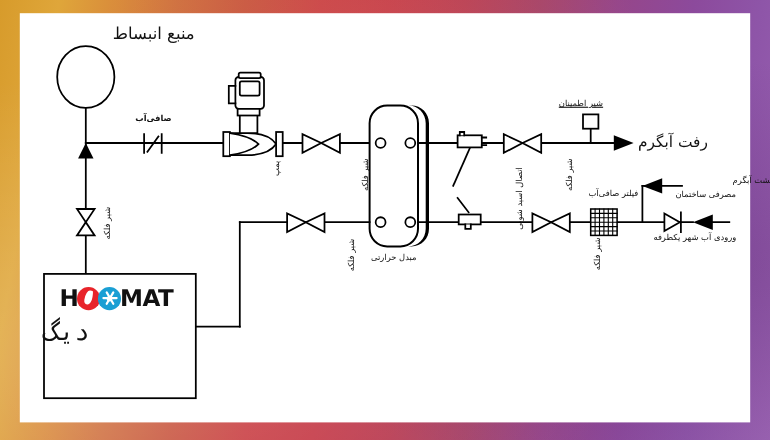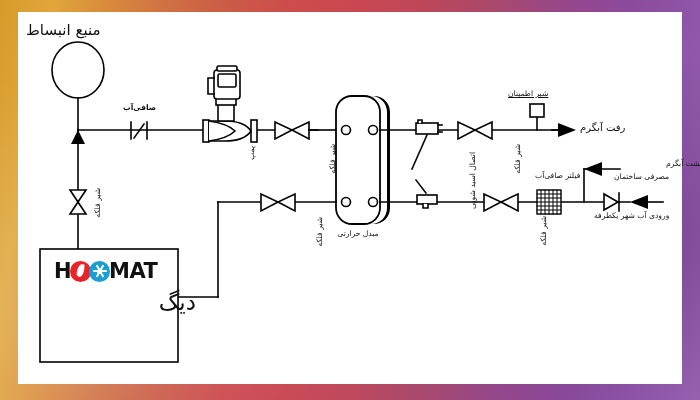--- a/index.html
+++ b/index.html
@@ -40,21 +40,21 @@
   .lbl{
     position:absolute;
     direction:rtl;
     font-family:"DejaVu Sans","Liberation Sans",sans-serif;
     color:#111;
     white-space:nowrap;
     line-height:1.15;
     letter-spacing:0;
   }
   .lbl.big{font-size:15px;}
-  .lbl.med{font-size:10px;}
+  .lbl.med{font-size:14px;}
   .lbl.sm{font-size:7.6px;}
   .rot90{transform:rotate(-90deg);transform-origin:100% 0;}
 
   
   .boiler-logo{
     position:absolute;
     display:flex;align-items:center;
     font-family:"DejaVu Sans","Liberation Sans",sans-serif;
     font-weight:bold;
     font-size:21px;
@@ -227,21 +227,21 @@
         <g>
           <path d="M52 178 L68 178 L60 190 Z" fill="#fff"></path>
           <path d="M52 202 L68 202 L60 190 Z" fill="#fff"></path>
         </g>
 
         <rect x="22" y="237" width="138" height="113" fill="#fff" stroke-width="1.6"></rect>
 
       </g>
     </svg>
 
-    <div class="lbl big" style="left:8px;top:10px;width:135px;text-align:left;">منبع انبساط</div>
+    <div class="lbl big" style="left:24px;top:10px;width:135px;text-align:right;">منبع انبساط</div>
 
     <div class="lbl sm" style="left:105px;top:92px;font-weight:bold;">صافی‌آب</div>
 
     <div class="lbl sm rot90" style="left:216px;top:134px;">پمپ</div>
 
     <div class="lbl sm rot90" style="left:281px;top:132px;">شیر فلکه</div>
 
     <div class="lbl sm rot90" style="left:46px;top:176px;">شیر فلکه</div>
 
     <div class="lbl sm rot90" style="left:268px;top:205px;">شیر فلکه</div>
@@ -269,16 +269,16 @@
       <span>H</span>
       <span class="flame-badge"></span>
       <span class="snow-badge">
           <span></span>
           <span></span>
           <span></span>
         </span>
       <span>MAT</span>
     </div>
 
-    <div class="boiler-fa" style="left:22px;top:277px;width:156px;text-align:right;">دیگ</div>
+    <div class="boiler-fa" style="left:22px;top:277px;width:156px;text-align:left;font-family:Liberation Mono, monospace;">دیگ</div>
 
   </div>
 </div>
 
 </body></html>

